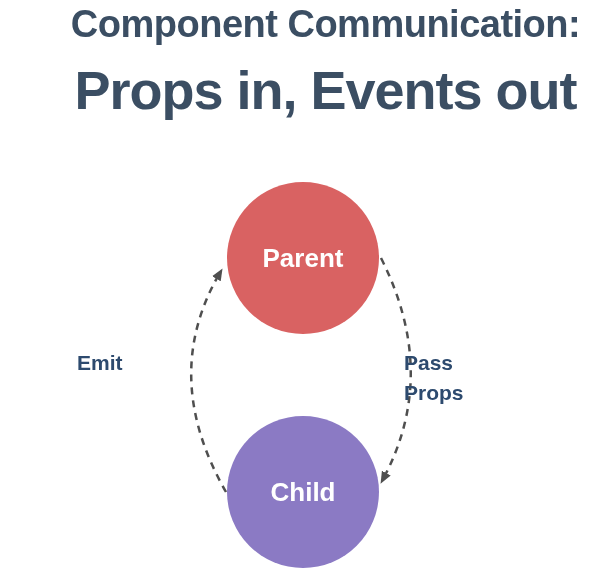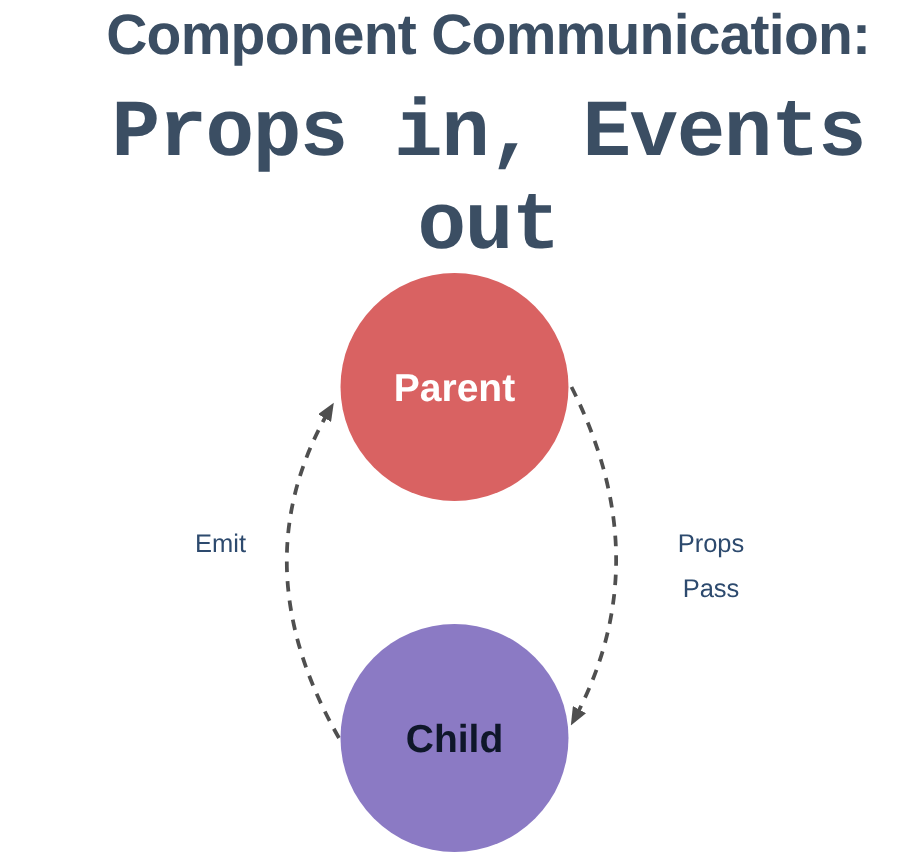--- a/index.html
+++ b/index.html
@@ -21,21 +21,20 @@
   .title-small {
     font-size: 38px;
     line-height: 48px;
     letter-spacing: -0.5px;
   }
   .title-large {
     font-size: 54px;
     line-height: 62px;
     margin-top: 11px;
     letter-spacing: -1px;
-    font-family: Liberation Mono, monospace;
   }
   .arrows {
     position: absolute;
     left: 0; top: 0;
     width: 607px; height: 572px;
   }
   .dash {
     fill: none;
     stroke-width: 2.5;
     stroke-dasharray: 7 6;
@@ -51,23 +50,23 @@
     color: #ffffff;
     font-weight: 700;
     font-size: 26px;
   }
   .node-parent { left: 227px; top: 182px; }
   .node-child  { left: 227px; top: 416px; }
   .edge-label {
     position: absolute;
     width: 140px;
     top: 348px;
-    text-align: center;
-    font-weight: 400;
-    font-size: 17px;
+    text-align: left;
+    font-weight: 700;
+    font-size: 21px;
     line-height: 30px;
   }
   .edge-label-left  { left: 77px; }
   .edge-label-right { left: 404px; }
 </style>
 </head>
 <body>
 
 <div class="stage">
 
@@ -83,26 +82,26 @@
       </marker>
     </defs>
     <path class="dash" d="M 226 492 Q 159 375 221 271" marker-end="url(#arrowhead)" stroke="#4f4f4f"></path>
     <path class="dash" d="M 381 258 Q 440 375 382 481" marker-end="url(#arrowhead)" stroke="#4f4f4f"></path>
   </svg>
 
   <div class="node node-parent" style="background: rgb(217, 98, 98); color: #ffffff;">
     <span>Parent</span>
   </div>
 
-  <div class="node node-child" style="background: rgb(139, 122, 196); color: #0f172a; justify-content: center;">
+  <div class="node node-child" style="background: rgb(139, 122, 196); color: #ffffff; justify-content: center;">
     <span>Child</span>
   </div>
 
   <div class="edge-label edge-label-left" style="color: rgb(45, 74, 110);">
     <div>Emit</div>
   </div>
 
   <div class="edge-label edge-label-right" style="color: rgb(45, 74, 110);">
+    <div>Pass</div>
     <div>Props</div>
-    <div>Pass</div>
   </div>
 
 </div>
 
 </body></html>

